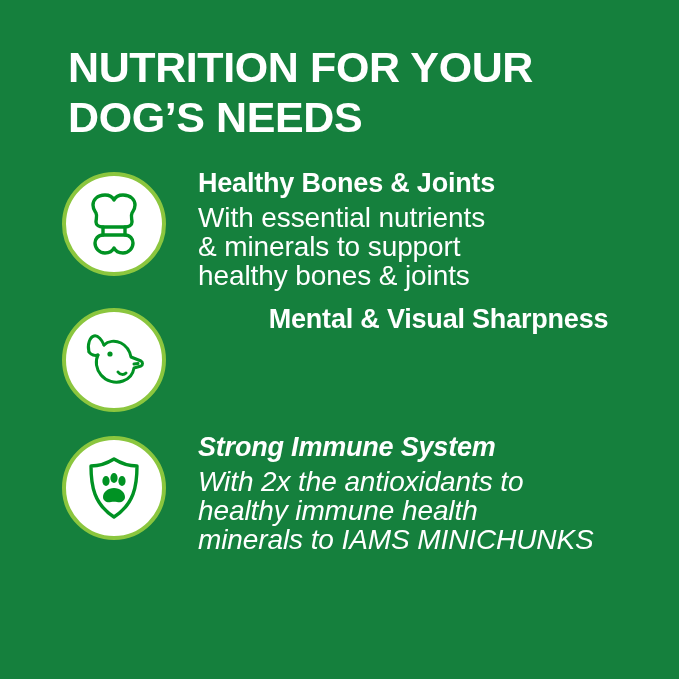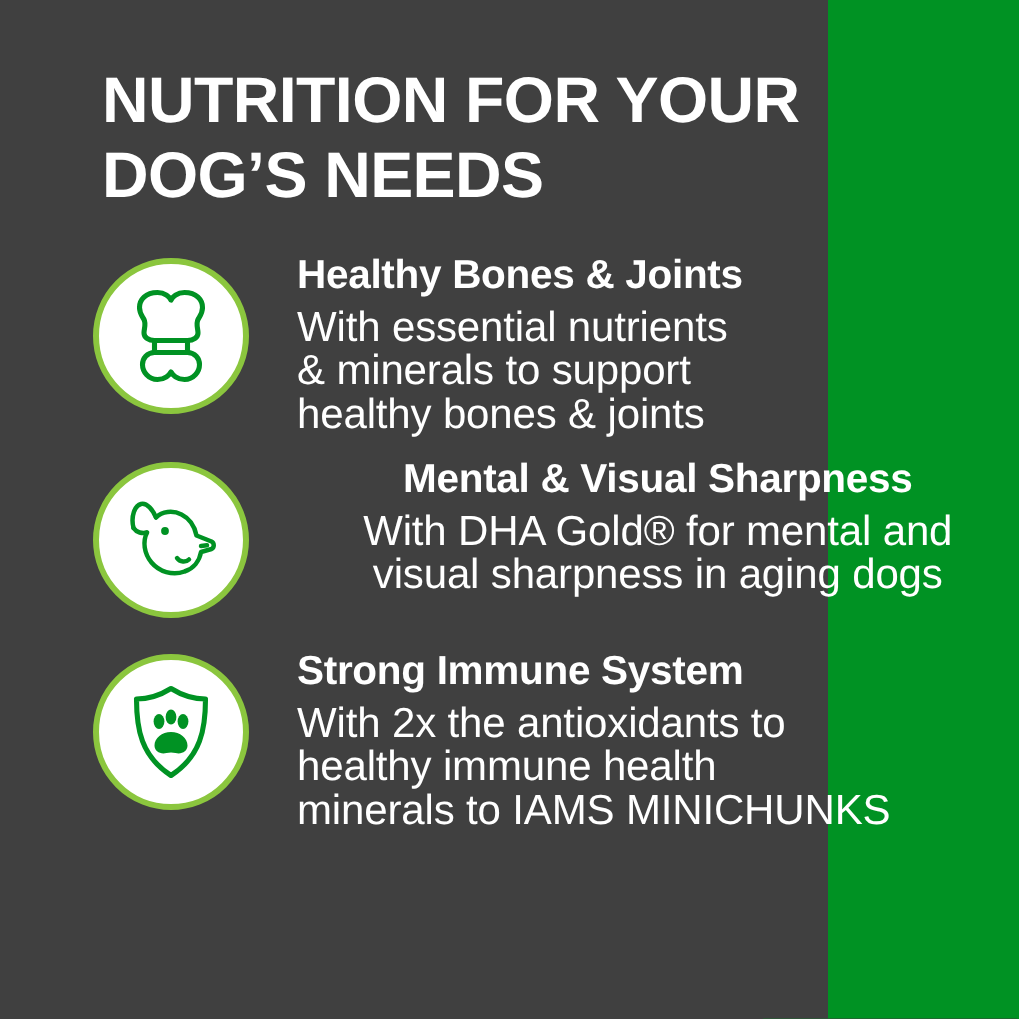--- a/index.html
+++ b/index.html
@@ -8,23 +8,23 @@
   }
   body {
     width: 679px;
     height: 679px;
     background: #009223;
     font-family: "Liberation Sans", sans-serif;
     overflow: hidden;
   }
   .page {
     position: relative;
-    width: 552px;
+    width: 679px;
     height: 679px;
-    background: #404040;
+    background: #15803d;
     box-sizing: border-box;
   }
   .headline {
     position: absolute;
     left: 68px;
     top: 42px;
     width: 560px;
     color: #ffffff;
     font-size: 43px;
     line-height: 50px;
@@ -80,21 +80,21 @@
     font-size: 28px;
     line-height: 29px;
     font-weight: 400;
     letter-spacing: -0.1px;
   }
   .benefit-desc div {
     white-space: nowrap;
   }
   .b1 { margin-top: 0px; }
   .b2 { margin-top: 8px; text-align: center; }
-  .b3 { margin-top: 20px; }
+  .b3 { margin-top: 20px; font-style: italic; }
 </style>
 </head>
 <body>
 
 <div class="page">
 
   <div class="headline">NUTRITION FOR YOUR DOG’S NEEDS</div>
 
   <div class="benefits">
 
@@ -130,24 +130,20 @@
               <path d="M7 20 C9 23 13 24 16 23"></path>
               <circle cx="28" cy="22" r="2.6" fill="#009223" stroke="none"></circle>
               <path d="M52 32 L56 31.5"></path>
               <path d="M36 40 C38 43 42 43 44 41"></path>
             </g>
           </svg>
         </div>
       </div>
       <div class="benefit-text">
         <div class="benefit-title">Mental &amp; Visual Sharpness</div>
-        <div class="benefit-desc">
-          <div>With DHA Gold® for mental and</div>
-          <div>visual sharpness in aging dogs</div>
-        </div>
       </div>
     </div>
 
     <div class="benefit b3">
       <div class="icon-wrap">
         <div class="icon-circle">
           <svg width="56" height="64" viewBox="0 0 56 64" fill="none" xmlns="http://www.w3.org/2000/svg">
             <g stroke="#009223" stroke-width="3.4" fill="none" stroke-linejoin="round" stroke-linecap="round">
               <path d="M28 3 C20 8 12 10 5 10 C5 30 8 48 28 61 C48 48 51 30 51 10 C44 10 36 8 28 3 Z"></path>
               <g fill="#009223" stroke="none">

